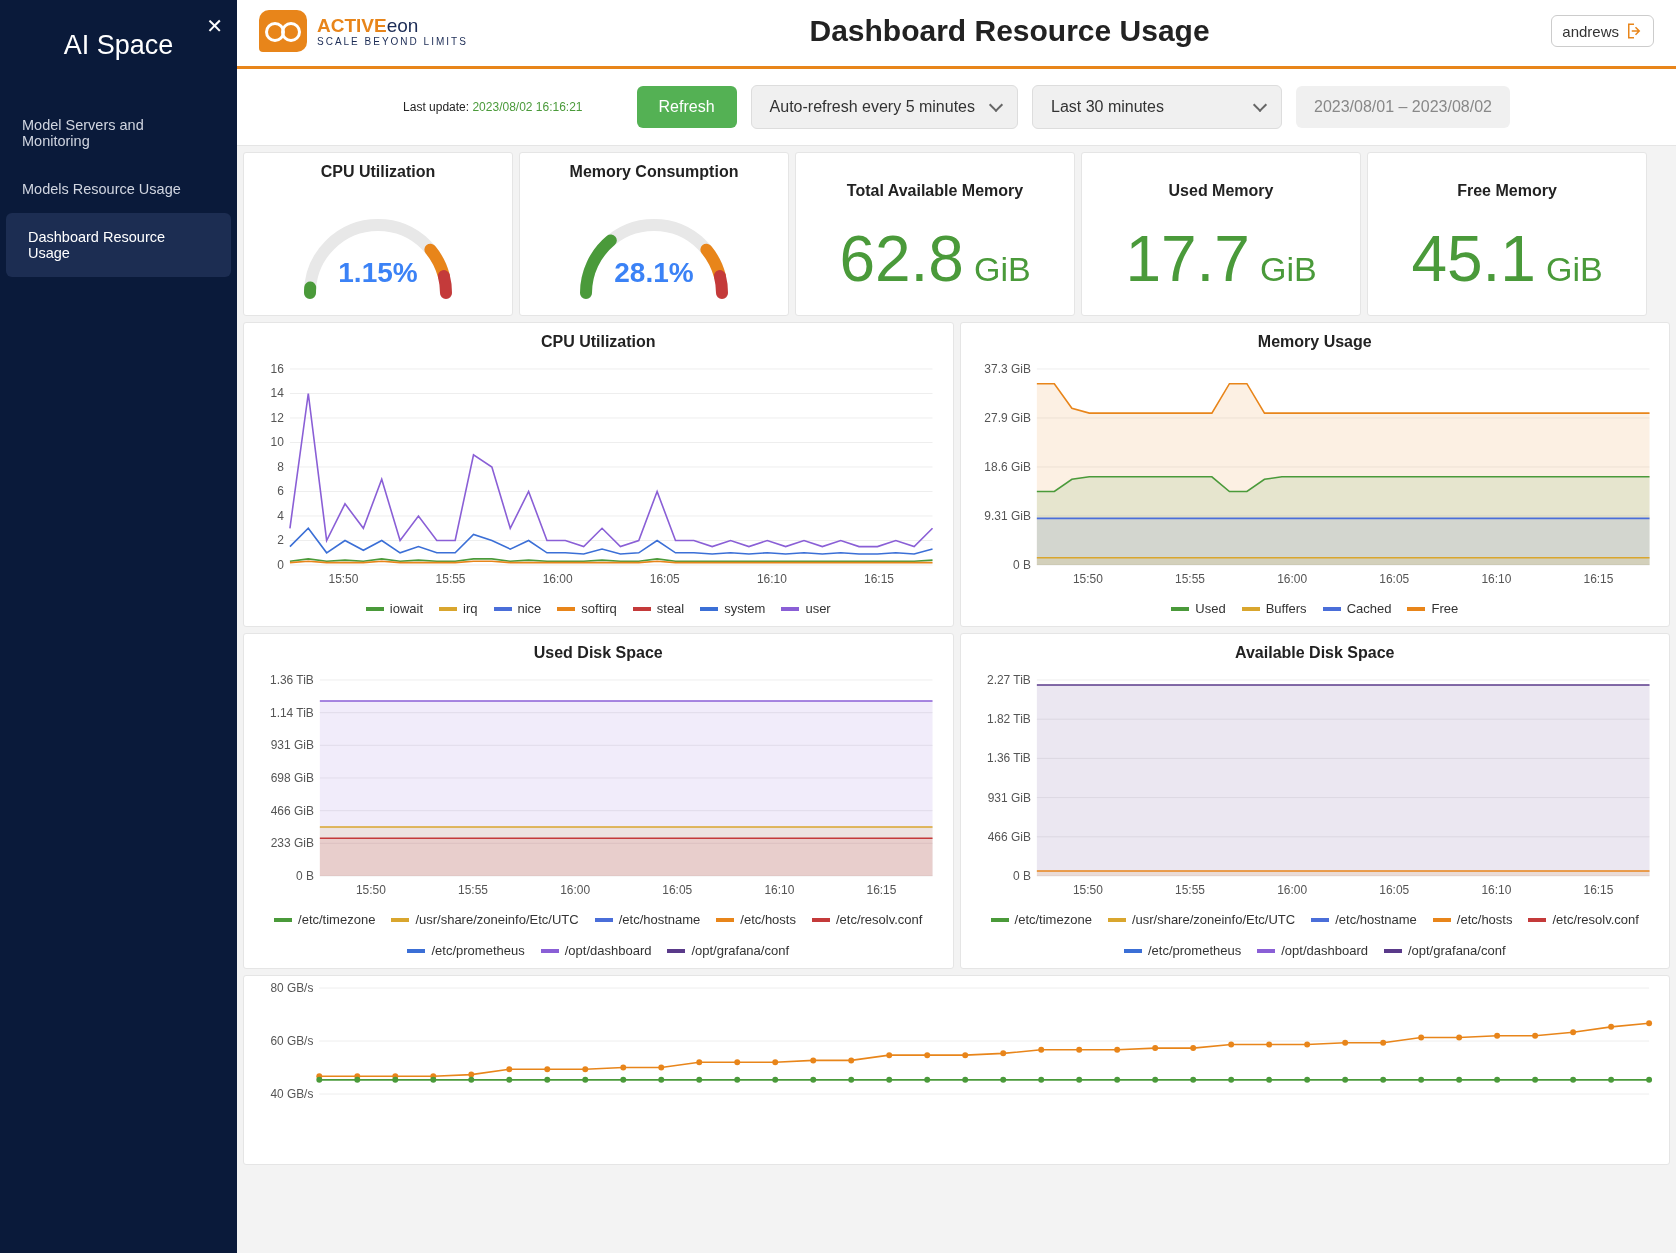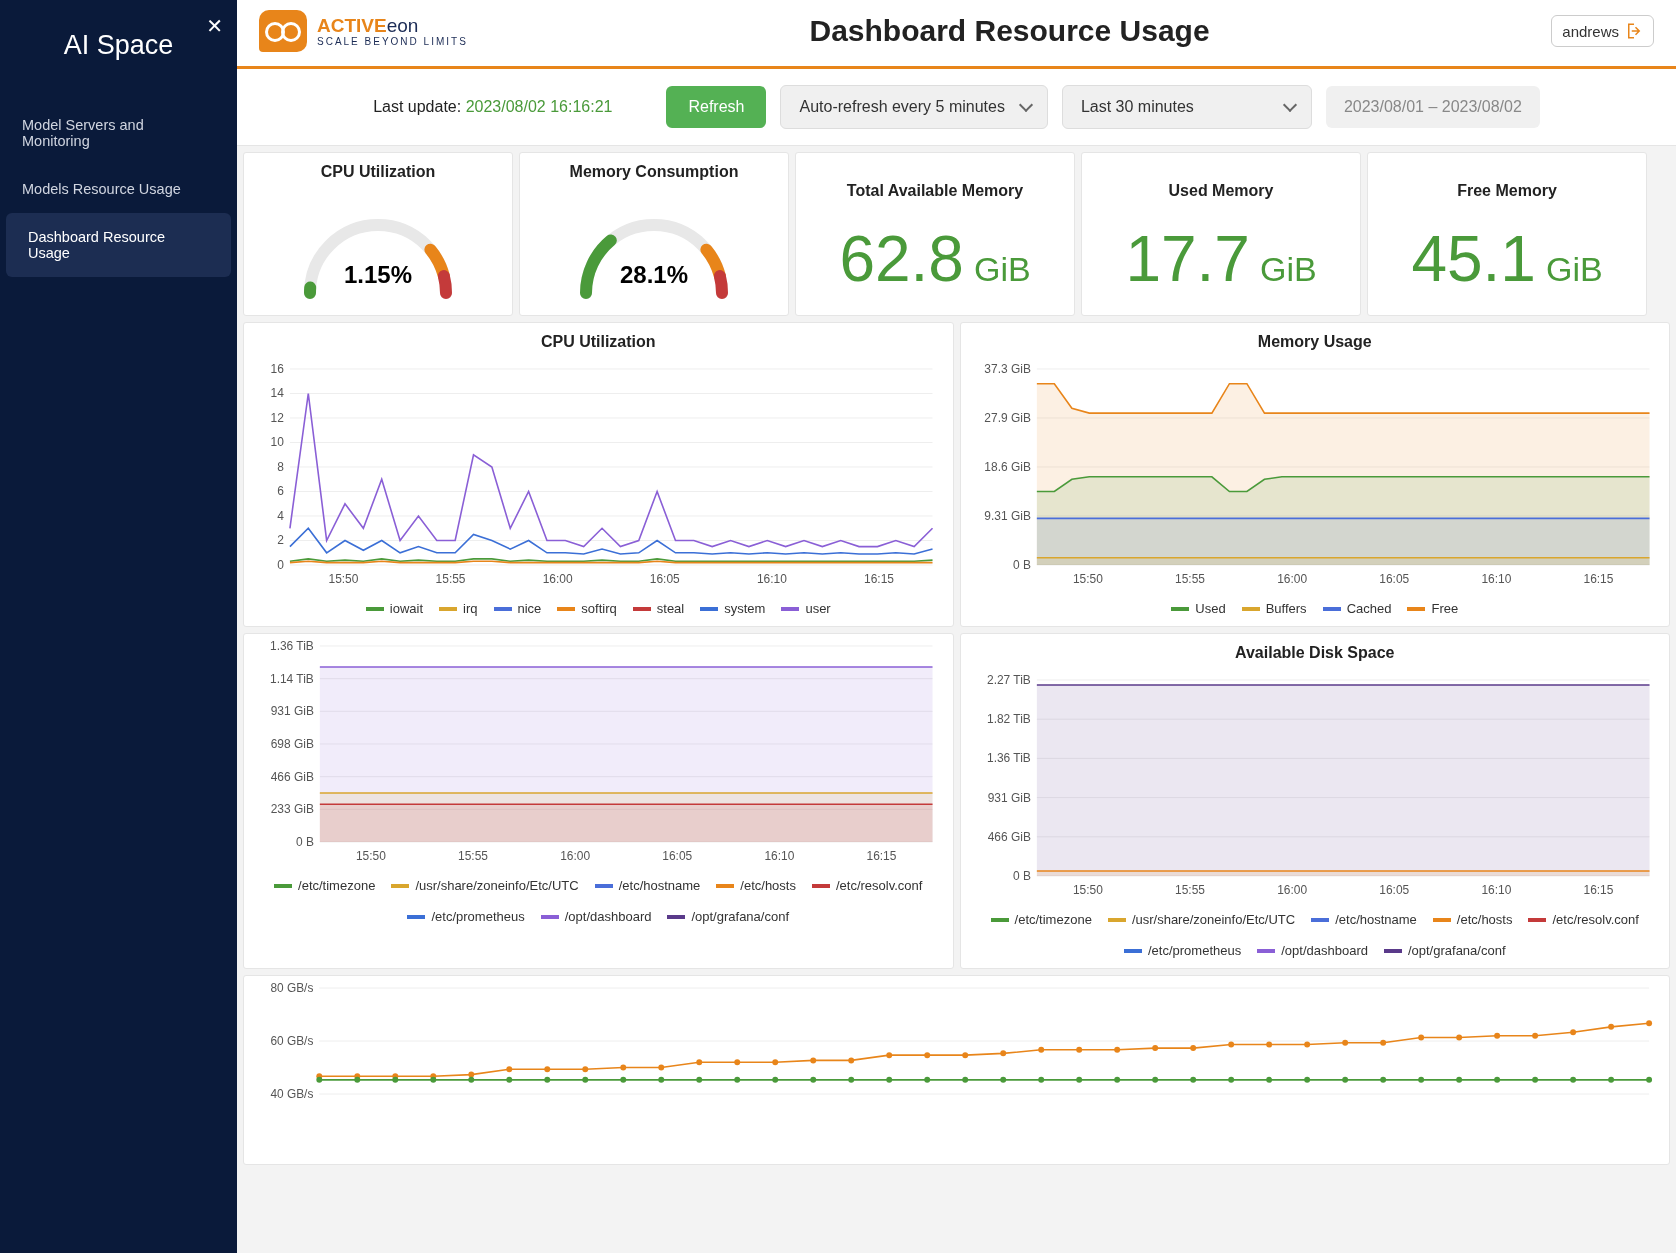--- a/index.html
+++ b/index.html
@@ -17,37 +17,37 @@
 .logo-mark::before{content:"";width:14px;height:14px;border:3px solid #fff;border-radius:50%;position:absolute;left:6px;top:12px}
 .logo-mark::after{content:"";width:14px;height:14px;border:3px solid #fff;border-radius:50%;position:absolute;right:6px;top:12px}
 .logo-text{display:flex;flex-direction:column;line-height:1}
 .logo-text .brand{color:#1b2b55;font-size:19px;font-weight:400}
 .logo-text .brand b{color:#e8851a;font-weight:700}
 .logo-text .tag{color:#1b2b55;font-size:10px;letter-spacing:2px;margin-top:2px}
 .page-title{flex:1;text-align:center;font-size:30px;font-weight:700;color:#222}
 .user-chip{border:1px solid #ccc;border-radius:6px;padding:6px 10px;font-size:15px;color:#333;display:flex;align-items:center;gap:6px;cursor:pointer}
 .user-chip svg{width:18px;height:18px}
 .toolbar{display:flex;align-items:center;justify-content:center;gap:14px;padding:16px 0;background:#fff;border-bottom:1px solid #e5e5e5}
-.last-update{font-size:16px;color:#222;margin-right:40px}
+.last-update{font-size:12px;color:#222;margin-right:40px}
 .last-update .ts{color:#4a9a3a}
 .btn-refresh{background:#54b154;color:#fff;border:none;padding:12px 22px;border-radius:6px;font-size:16px;cursor:pointer}
 .sel{background:#f0f0f0;border:1px solid #ddd;border-radius:6px;padding:12px 42px 12px 18px;font-size:16px;color:#333;position:relative;min-width:250px;cursor:pointer}
 .sel::after{content:"";position:absolute;right:16px;top:50%;width:8px;height:8px;border-right:2px solid #666;border-bottom:2px solid #666;transform:translateY(-70%) rotate(45deg)}
 .date-range{background:#f0f0f0;border-radius:6px;padding:12px 18px;font-size:16px;color:#888}
 .content{flex:1;overflow:auto;padding:6px;background:#f3f3f3}
 .row{display:flex;gap:6px;margin-bottom:6px}
 .card{background:#fff;border:1px solid #e5e5e5;border-radius:3px;flex:1;display:flex;flex-direction:column}
 .card-title{text-align:center;font-size:16px;font-weight:700;color:#222;padding:10px 0 6px}
 .gauge-card{flex:0 0 270px;align-items:center;padding-bottom:12px}
 .big-card{flex:0 0 280px;align-items:center;justify-content:center}
 .big-val{color:#4a9a3a;font-weight:400;display:flex;align-items:baseline;gap:10px;margin-top:16px}
 .big-val .num{font-size:64px}
 .big-val .unit{font-size:34px}
 .gauge{position:relative;width:180px;height:110px;margin-top:6px}
-.gauge-label{position:absolute;left:50%;bottom:14px;transform:translateX(-50%);font-size:24px;font-weight:700;color:#000000}
+.gauge-label{position:absolute;left:50%;bottom:14px;transform:translateX(-50%);font-size:28px;font-weight:700;color:#3b82f6}
 .chart-card{padding:0}
 .chart-body{padding:4px 10px 2px}
 .legend{display:flex;flex-wrap:wrap;justify-content:center;gap:16px;padding:4px 10px 10px;font-size:13px;color:#333}
 .legend span{display:flex;align-items:center;gap:6px}
 .legend i{width:18px;height:4px;display:inline-block}
 .axis-text{font-size:12px;fill:#555}
 .grid-line{stroke:#eee;stroke-width:1}
 </style>
 </head>
 <body>
@@ -206,20 +206,21 @@
             <div class="legend">
               <span><i style="background: rgb(74, 154, 58);"></i>Used</span>
               <span><i style="background: rgb(217, 166, 46);"></i>Buffers</span>
               <span><i style="background: rgb(74, 110, 217);"></i>Cached</span>
               <span><i style="background: rgb(232, 133, 26);"></i>Free</span>
             </div>
           </div>
    </div>
    <div class="row">
     <div class="card chart-card" id="c-used_disk">
+            <div class="card-title">Used Disk Space</div>
             <div class="chart-body"><svg width="100%" height="230" viewBox="0 0 690 230" preserveAspectRatio="none">
                 <line x1="66" x2="680" y1="204" y2="204" class="grid-line"></line>
                 <text x="60" y="208" text-anchor="end" class="axis-text">0 B</text>
                 <line x1="66" x2="680" y1="171.33333333333331" y2="171.33333333333331" class="grid-line"></line>
                 <text x="60" y="175.33333333333331" text-anchor="end" class="axis-text">233 GiB</text>
                 <line x1="66" x2="680" y1="138.66666666666666" y2="138.66666666666666" class="grid-line"></line>
                 <text x="60" y="142.66666666666666" text-anchor="end" class="axis-text">466 GiB</text>
                 <line x1="66" x2="680" y1="106" y2="106" class="grid-line"></line>
                 <text x="60" y="110" text-anchor="end" class="axis-text">698 GiB</text>
                 <line x1="66" x2="680" y1="73.33333333333331" y2="73.33333333333331" class="grid-line"></line>

